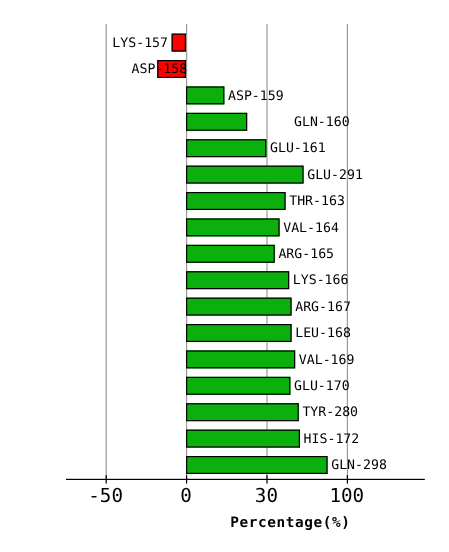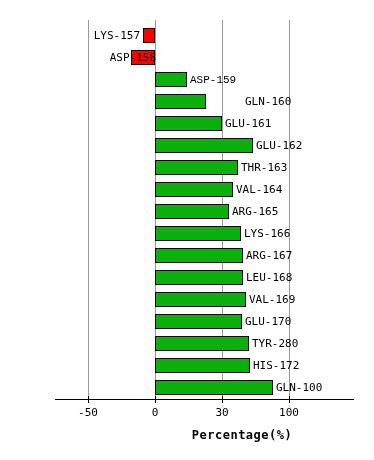--- a/index.html
+++ b/index.html
@@ -53,21 +53,21 @@
     position: absolute;
     top: 396px;
     width: 1px;
     height: 7px;
     background: #000000;
   }
 
   .tick-label {
     position: absolute;
     top: 406px;
-    font-size: 11px;
+    font-size: 16px;
     line-height: 13px;
     color: #000000;
     text-align: center;
     width: 40px;
     letter-spacing: 0px;
   }
 
   .axis-title {
     position: absolute;
     top: 428px;
@@ -127,33 +127,33 @@
         <div class="bar-row" style="top: 25px;">
           <div class="bar negative" style="left: 143px; width: 12px;"></div>
           <div class="bar-label left" style="left: 0px; width: 140px;">LYS-157</div>
         </div>
         <div class="bar-row" style="top: 47px;">
           <div class="bar negative" style="left: 131px; width: 24px;"></div>
           <div class="bar-label left" style="left: 0px; width: 128px; padding-left: 28px;">ASP-158</div>
         </div>
         <div class="bar-row" style="top: 69px;">
           <div class="bar positive" style="left: 155px; width: 32px;"></div>
-          <div class="bar-label right" style="left: 190px; font-family: Liberation Mono, monospace;">ASP-159</div>
+          <div class="bar-label right" style="left: 190px;">ASP-159</div>
         </div>
         <div class="bar-row" style="top: 91px;">
           <div class="bar positive" style="left: 155px; width: 51px;"></div>
           <div class="bar-label right" style="left: 209px; margin-left: 36px;">GLN-160</div>
         </div>
         <div class="bar-row" style="top: 113px;">
           <div class="bar positive" style="left: 155px; width: 67px;"></div>
           <div class="bar-label right" style="left: 225px;">GLU-161</div>
         </div>
         <div class="bar-row" style="top: 135px;">
           <div class="bar positive" style="left: 155px; width: 98px;"></div>
-          <div class="bar-label right" style="left: 256px;">GLU-162</div>
+          <div class="bar-label right" style="left: 256px;">GLU-291</div>
         </div>
         <div class="bar-row" style="top: 157px;">
           <div class="bar positive" style="left: 155px; width: 83px;"></div>
           <div class="bar-label right" style="left: 241px;">THR-163</div>
         </div>
         <div class="bar-row" style="top: 179px;">
           <div class="bar positive" style="left: 155px; width: 78px;"></div>
           <div class="bar-label right" style="left: 236px;">VAL-164</div>
         </div>
         <div class="bar-row" style="top: 201px;">
@@ -183,21 +183,21 @@
         <div class="bar-row" style="top: 333px;">
           <div class="bar positive" style="left: 155px; width: 94px;"></div>
           <div class="bar-label right" style="left: 252px;">TYR-280</div>
         </div>
         <div class="bar-row" style="top: 355px;">
           <div class="bar positive" style="left: 155px; width: 95px;"></div>
           <div class="bar-label right" style="left: 253px;">HIS-172</div>
         </div>
         <div class="bar-row" style="top: 377px;">
           <div class="bar positive" style="left: 155px; width: 118px;"></div>
-          <div class="bar-label right" style="left: 276px;">GLN-100</div>
+          <div class="bar-label right" style="left: 276px;">GLN-298</div>
         </div>
       </div>
   </div>
 
   <div class="axis-line"></div>
   <div id="ticks-group">
       <div class="tick-mark" style="left: 88px;"></div>
       <div class="tick-label" style="left: 68px;">-50</div>
       <div class="tick-mark" style="left: 155px;"></div>
       <div class="tick-label" style="left: 135px;">0</div>

